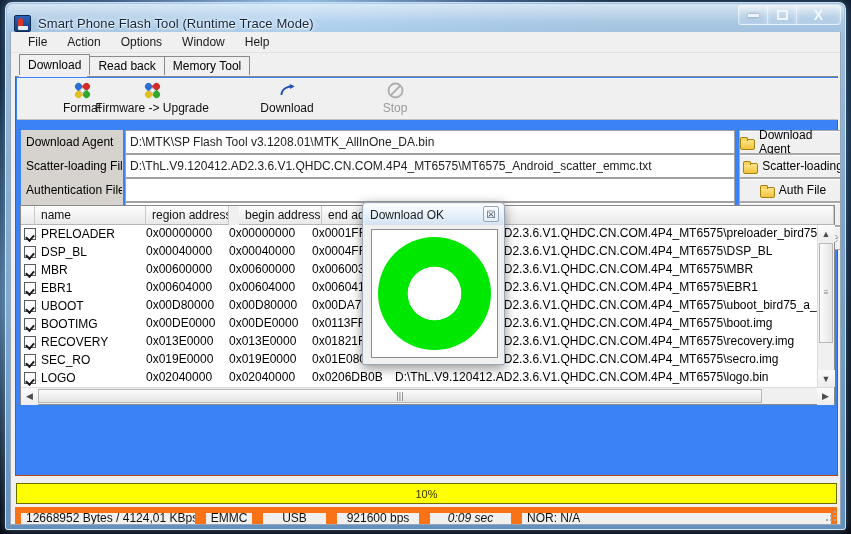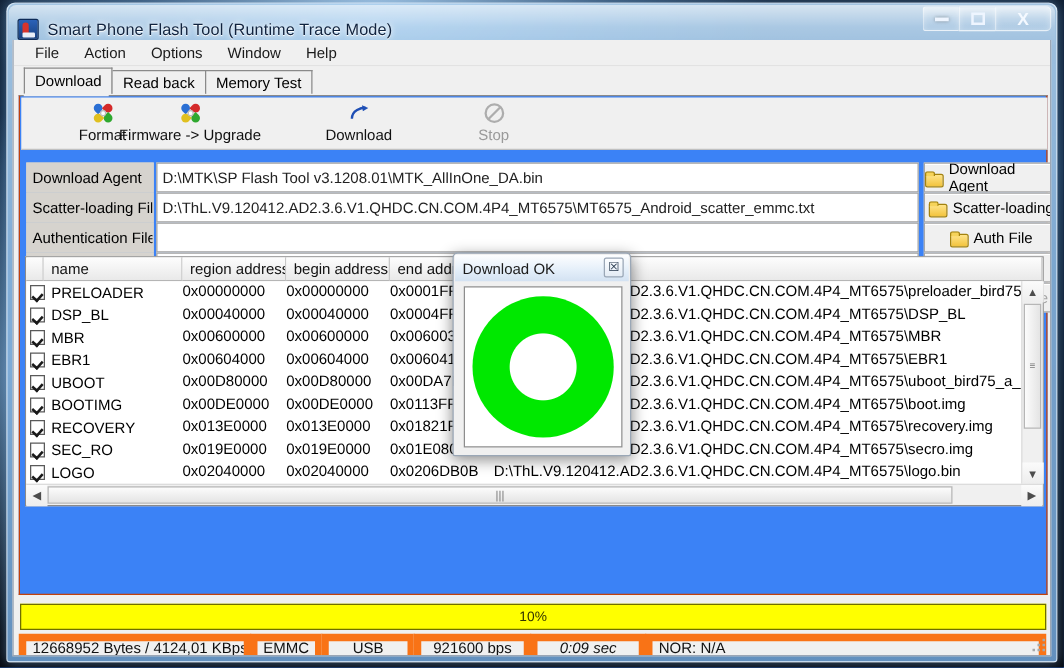--- a/index.html
+++ b/index.html
@@ -213,21 +213,21 @@
   }
   .col {
     height: 19px; line-height: 18px; font-size: 12px; color: #111;
     background: linear-gradient(180deg,#fdfdfd,#e9e9e9);
     border-right: 1px solid #c8c8c8; border-bottom: 1px solid #b5b5b5;
     padding-left: 6px; overflow: hidden; white-space: nowrap; flex: none;
   }
   .col.c0 { width: 14px; padding-left: 0; }
   .col.c1 { width: 111px; }
   .col.c2 { width: 83px; }
-  .col.c3 { width: 83px; }
+  .col.c3 { width: 83px; margin-left: 10px; }
   .col.c4 { width: 83px; }
   .col.c5 { flex: 1 1 auto; }
 
   #listbody {
     position: absolute; left: 0; top: 19px; right: 17px; bottom: 17px;
     overflow: hidden; background: #fff;
   }
   .lrow { height: 18px; display: flex; align-items: center; font-size: 12px; color: #000; }
   .cell { height: 18px; line-height: 17px; white-space: nowrap; overflow: hidden; flex: none; }
   .cell.k  { width: 125px; display: flex; align-items: center; gap: 5px; padding-left: 3px; }
@@ -329,21 +329,21 @@
       <div class="menu-item">File</div>
       <div class="menu-item">Action</div>
       <div class="menu-item">Options</div>
       <div class="menu-item">Window</div>
       <div class="menu-item">Help</div>
     </div>
 
     <div id="tabstrip">
       <div class="tab active">Download</div>
       <div class="tab">Read back</div>
-      <div class="tab">Memory Test</div>
+      <div class="tab">Memory Tool</div>
     </div>
 
     <div id="tabpanel">
 
       <div id="toolbar">
         <div class="tool" style="left:5px;">
           <span class="ico">
             <span class="pinwheel">
                 <i></i>
                 <i></i>

